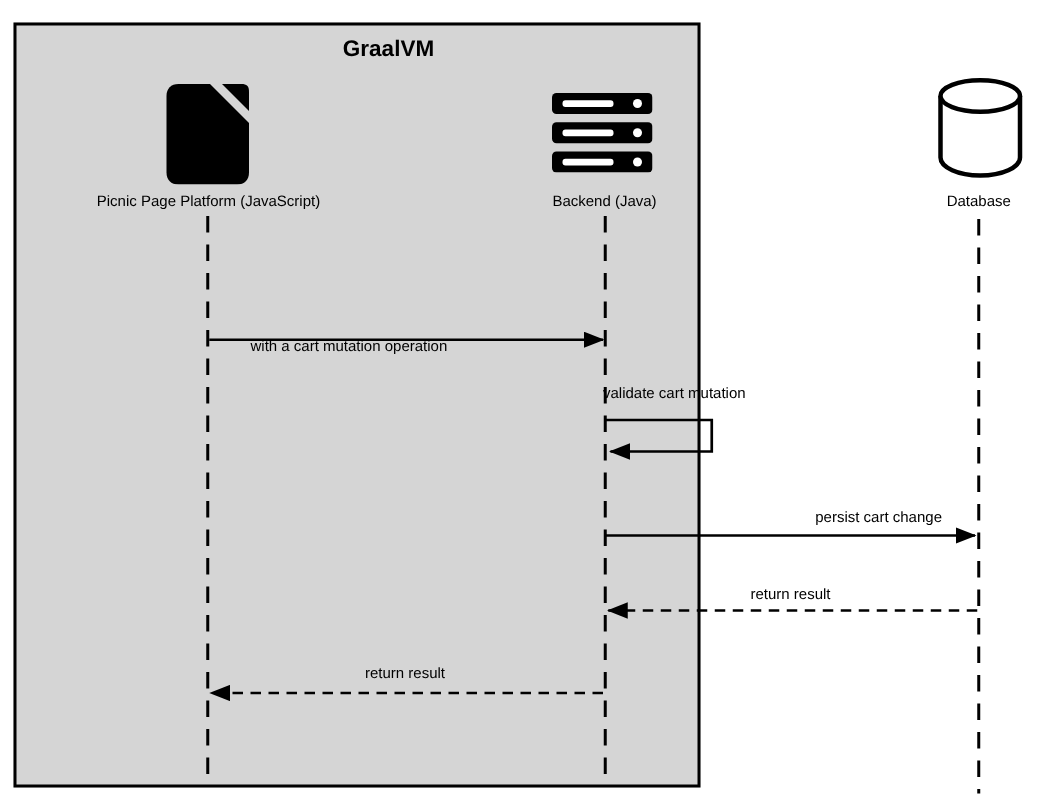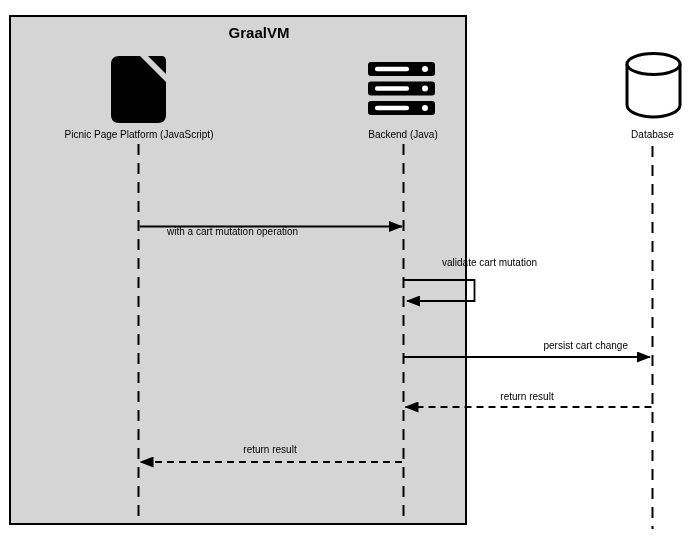--- a/index.html
+++ b/index.html
@@ -73,18 +73,18 @@
     <polyline points="404,280 474.5,280 474.5,301 407,301" fill="none" stroke="#000" stroke-width="1.8" marker-end="url(#arrow)"></polyline>
 
     <line x1="404" y1="357" x2="650" y2="357" stroke="#000" stroke-width="1.8" marker-end="url(#arrow)"></line>
 
     <line x1="651.5" y1="407" x2="405.5" y2="407" stroke="#000" stroke-width="1.8" stroke-dasharray="7,5" marker-end="url(#arrow)"></line>
 
     <line x1="402" y1="462" x2="140.5" y2="462" stroke="#000" stroke-width="1.8" stroke-dasharray="7,5" marker-end="url(#arrow)"></line>
   </svg>
 
   <div class="abs lbl" style="left:167px;top:207px;margin-top:16px;">with a cart mutation operation</div>
-  <div class="abs lbl" style="left:442px;top:254px;text-align:right;">validate cart mutation</div>
+  <div class="abs lbl" style="left:402px;top:254px;text-align:right;">validate cart mutation</div>
   <div class="abs lbl center" style="left:428px;top:337px;width:200px;text-align:right;">persist cart change</div>
   <div class="abs lbl center" style="left:427px;top:388px;width:200px;">return result</div>
   <div class="abs lbl center" style="left:170px;top:441px;width:200px;">return result</div>
 
 </div>
 
 </body></html>

